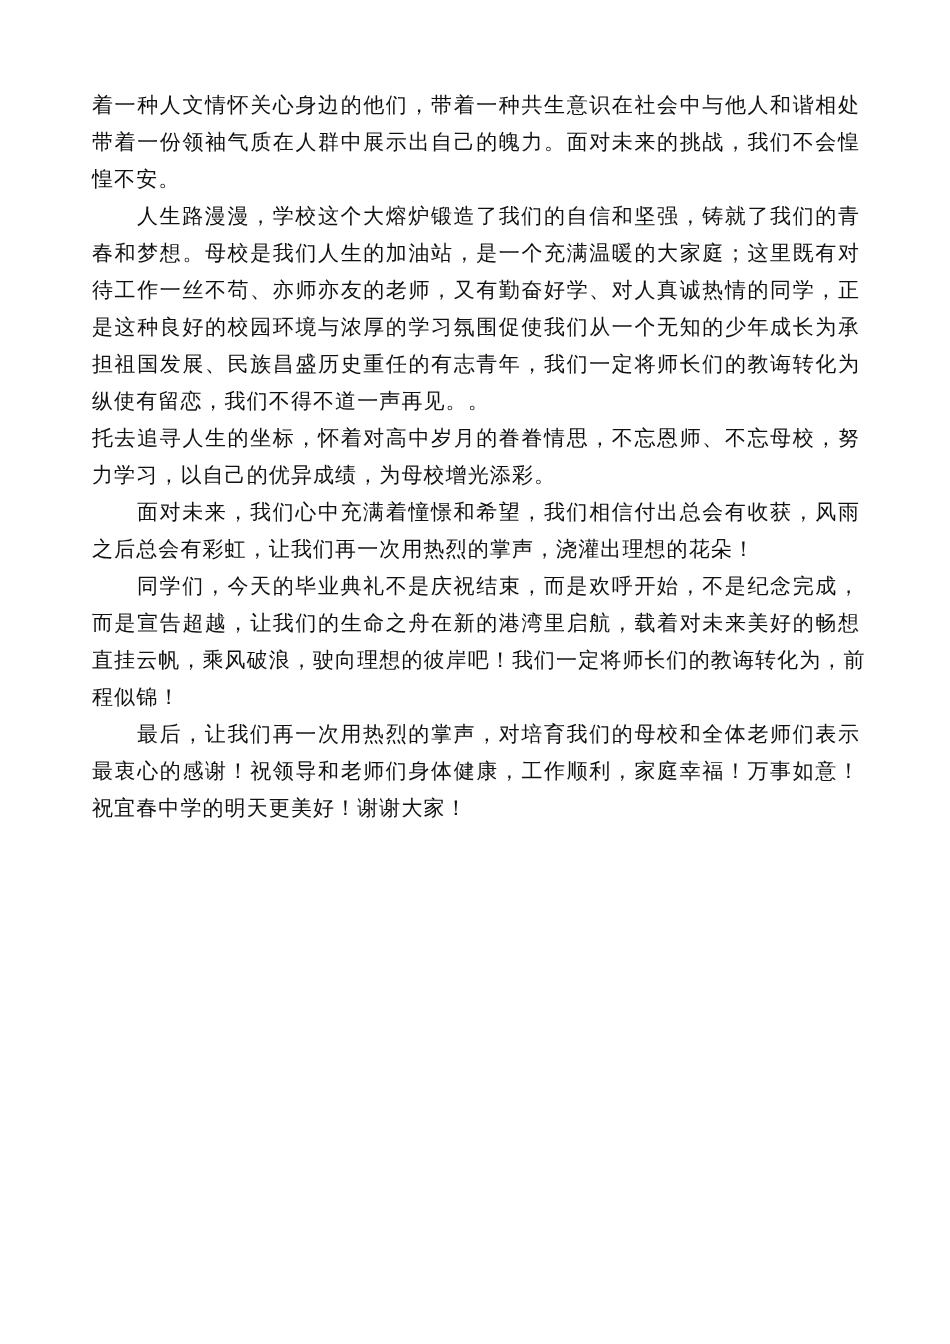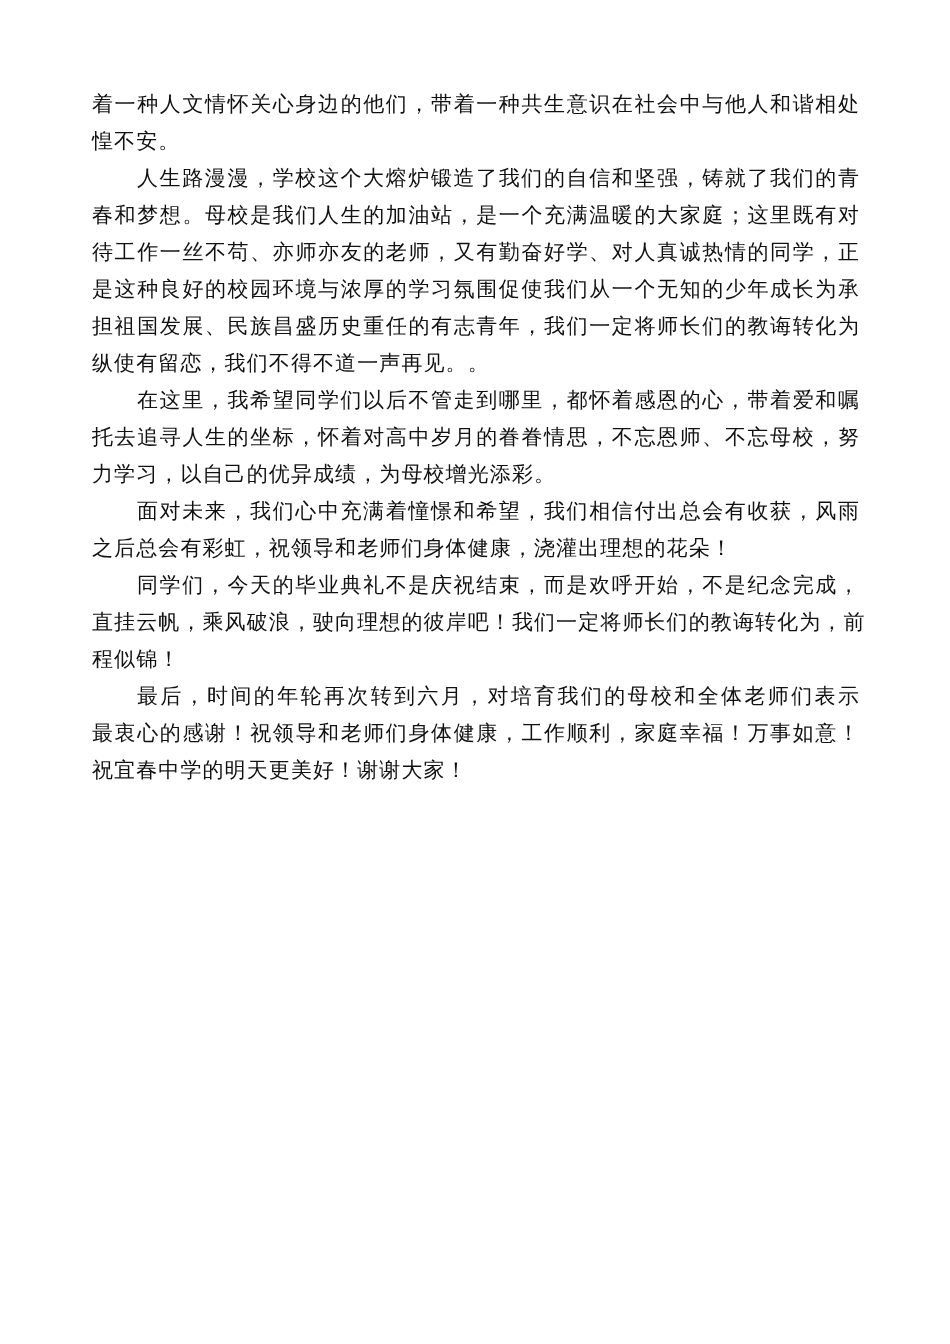--- a/index.html
+++ b/index.html
@@ -12,21 +12,21 @@
       height: 1344px;
       position: relative;
       overflow: hidden;
     }
     .page {
       position: absolute;
       left: 92px;
       top: 87px;
       width: 768px;
       color: #111111;
-      font-family: Liberation Mono, monospace;
+      font-family: Liberation Serif, serif;
       font-size: 21px;
       line-height: 37px;
       letter-spacing: 1.1px;
     }
     .para {
       margin: 0;
       padding: 0;
       text-align: justify;
       text-justify: inter-character;
     }
@@ -45,51 +45,52 @@
       padding-left: 45px;
     }
   </style>
 </head>
 <body>
 
 <div class="page">
 
   <div class="para">
     <span class="line">着一种人文情怀关心身边的他们，带着一种共生意识在社会中与他人和谐相处</span>
+    <span class="line">带着一份领袖气质在人群中展示出自己的魄力。面对未来的挑战，我们不会惶</span>
     <span class="line last">惶不安。</span>
   </div>
 
   <div class="para">
     <span class="line indent">人生路漫漫，学校这个大熔炉锻造了我们的自信和坚强，铸就了我们的青</span>
     <span class="line">春和梦想。母校是我们人生的加油站，是一个充满温暖的大家庭；这里既有对</span>
     <span class="line">待工作一丝不苟、亦师亦友的老师，又有勤奋好学、对人真诚热情的同学，正</span>
     <span class="line">是这种良好的校园环境与浓厚的学习氛围促使我们从一个无知的少年成长为承</span>
     <span class="line">担祖国发展、民族昌盛历史重任的有志青年，我们一定将师长们的教诲转化为</span>
   </div>
 
   <div class="para">
     <span class="line last">纵使有留恋，我们不得不道一声再见。。</span>
   </div>
 
   <div class="para">
-    <span class="line indent">在这里，我希望同学们以后不管走到哪里，都怀着感恩的心，带着爱和嘱</span>
     <span class="line">托去追寻人生的坐标，怀着对高中岁月的眷眷情思，不忘恩师、不忘母校，努</span>
     <span class="line last">力学习，以自己的优异成绩，为母校增光添彩。</span>
   </div>
 
   <div class="para">
     <span class="line indent">面对未来，我们心中充满着憧憬和希望，我们相信付出总会有收获，风雨</span>
-    <span class="line last">之后总会有彩虹，祝领导和老师们身体健康，浇灌出理想的花朵！</span>
+    <span class="line last">之后总会有彩虹，让我们再一次用热烈的掌声，浇灌出理想的花朵！</span>
   </div>
 
   <div class="para">
     <span class="line indent">同学们，今天的毕业典礼不是庆祝结束，而是欢呼开始，不是纪念完成，</span>
+    <span class="line">而是宣告超越，让我们的生命之舟在新的港湾里启航，载着对未来美好的畅想</span>
     <span class="line">直挂云帆，乘风破浪，驶向理想的彼岸吧！我们一定将师长们的教诲转化为，前</span>
     <span class="line last">程似锦！</span>
   </div>
 
   <div class="para">
-    <span class="line indent">最后，时间的年轮再次转到六月，对培育我们的母校和全体老师们表示</span>
+    <span class="line indent">最后，让我们再一次用热烈的掌声，对培育我们的母校和全体老师们表示</span>
     <span class="line">最衷心的感谢！祝领导和老师们身体健康，工作顺利，家庭幸福！万事如意！</span>
     <span class="line last">祝宜春中学的明天更美好！谢谢大家！</span>
   </div>
 
 </div>
 
 </body></html>

